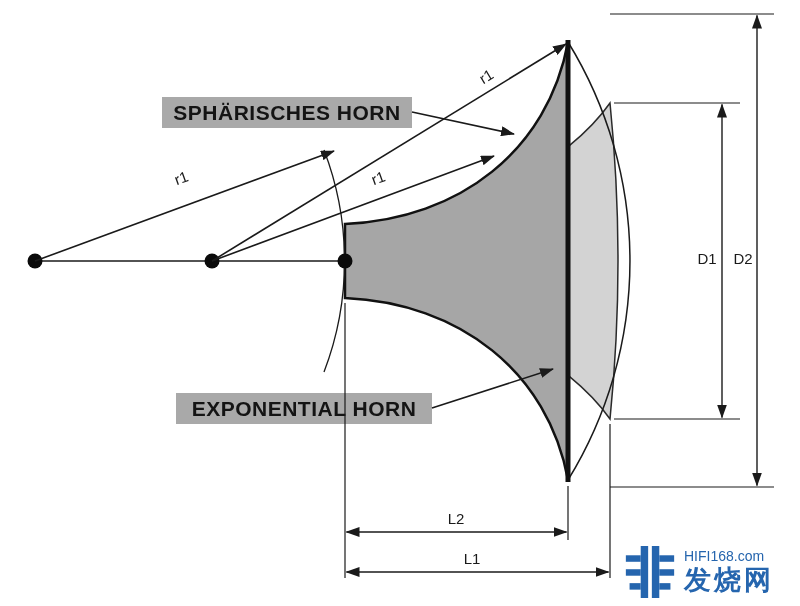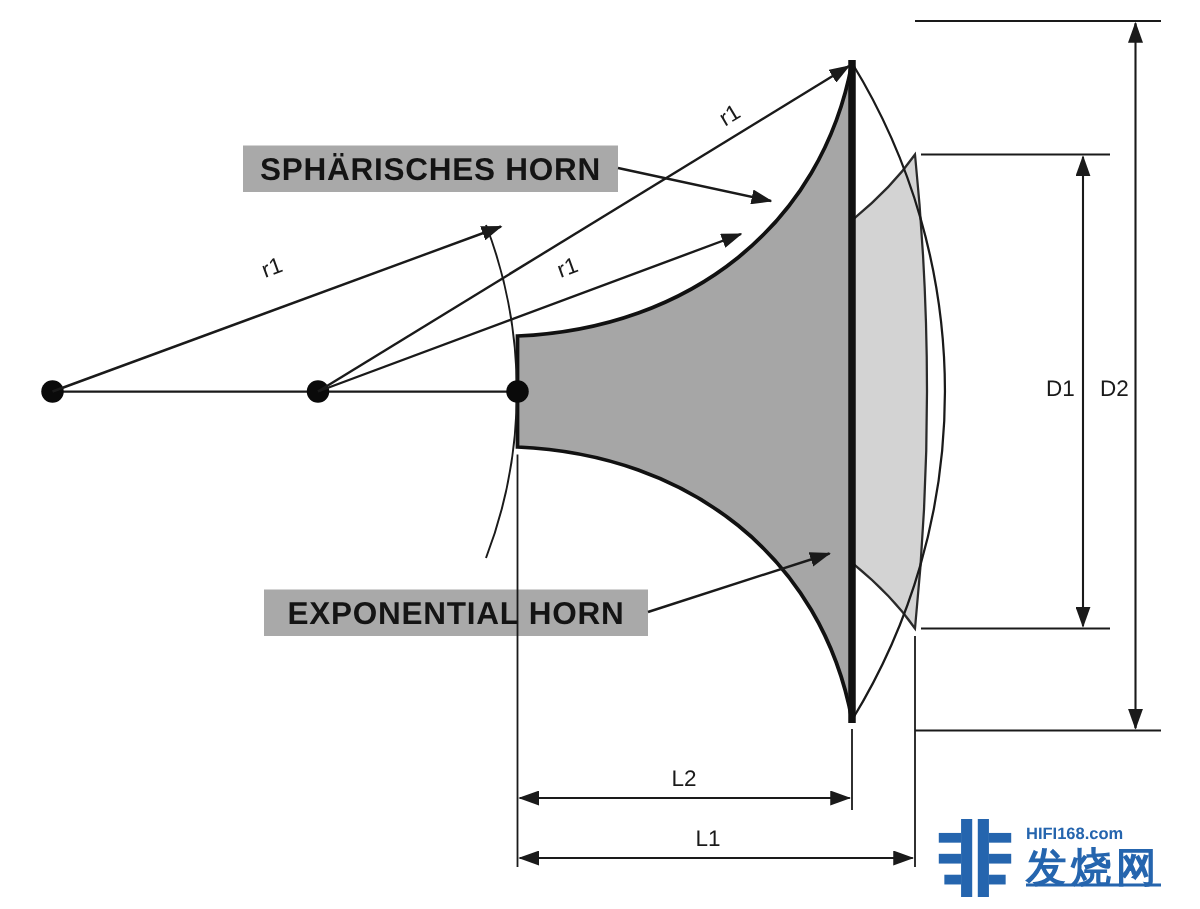--- a/index.html
+++ b/index.html
@@ -17,22 +17,22 @@
   .watermark {
     position: absolute;
     right: 26px;
     bottom: 6px;
     display: flex;
     align-items: center;
     gap: 8px;
     color: #2565ae;
   }
   .wm-text { display: flex; flex-direction: column; line-height: 1.15; }
-  .wm-site  { font-size: 11px; font-weight: bold; }
-  .wm-brand { font-size: 27px; font-weight: bold; letter-spacing: 3px; text-decoration: underline; }
+  .wm-site  { font-size: 14px; font-weight: normal; }
+  .wm-brand { font-size: 27px; font-weight: bold; letter-spacing: 3px; }
 </style>
 </head>
 <body>
 
 <div class="stage">
 
   <svg width="800" height="606" viewBox="0 0 800 606">
     <defs>
       <marker id="arrE" orient="auto" markerUnits="userSpaceOnUse" markerWidth="14" markerHeight="10" refX="13" refY="5">
         <path d="M0,0 L14,5 L0,10 Z" fill="#1a1a1a"></path>

